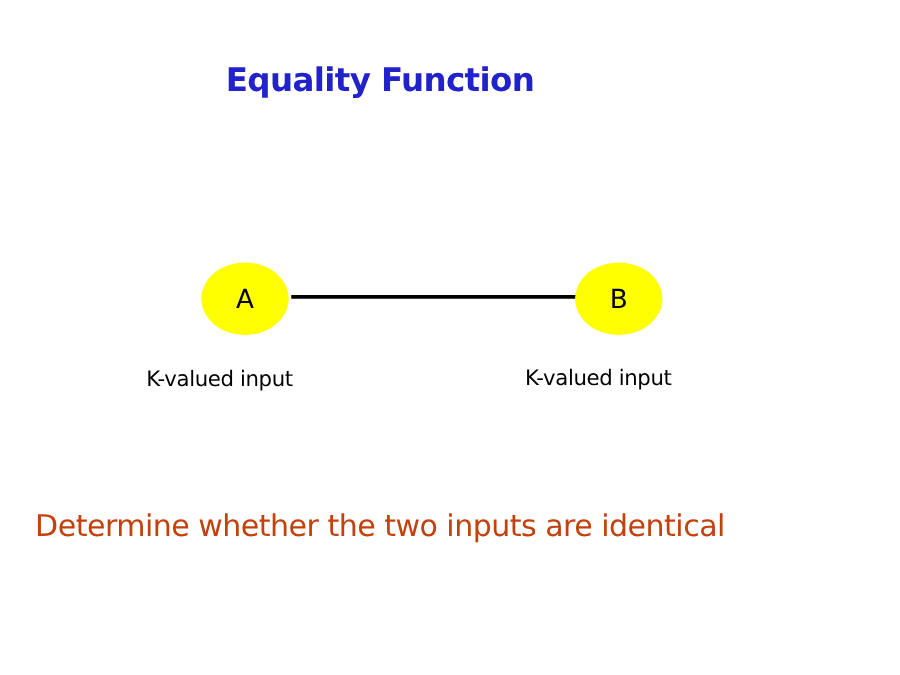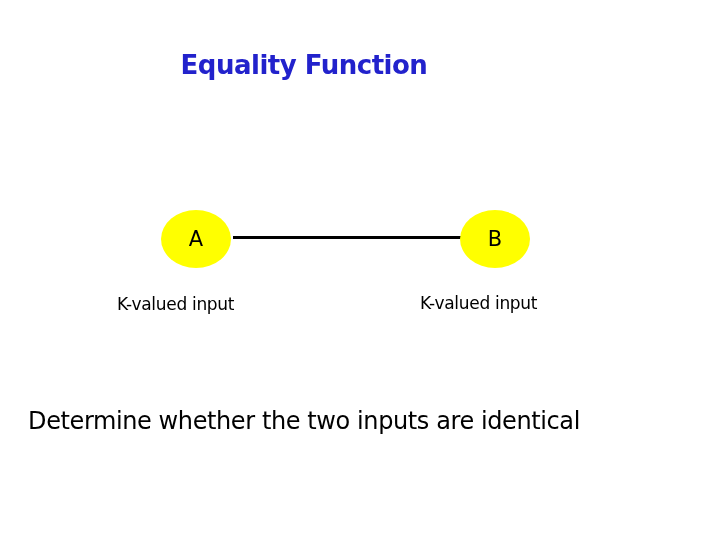--- a/index.html
+++ b/index.html
@@ -90,17 +90,17 @@
   <div class="edge" style="background-color: rgb(0, 0, 0);"></div>
 
   <div class="node" id="node-b" style="background-color: rgb(255, 255, 0);">
     <span>B</span>
   </div>
 
   <div class="caption" id="caption-left" style="color: rgb(0, 0, 0);">K-valued input</div>
 
   <div class="caption" id="caption-right" style="color: rgb(0, 0, 0);">K-valued input</div>
 
-  <div class="statement" style="color: #000000;">Determine whether the two inputs are identical</div>
+  <div class="statement" style="color: #c2410c;">Determine whether the two inputs are identical</div>
 
   <div class="page-number">3</div>
 
 </div>
 
 </body></html>

